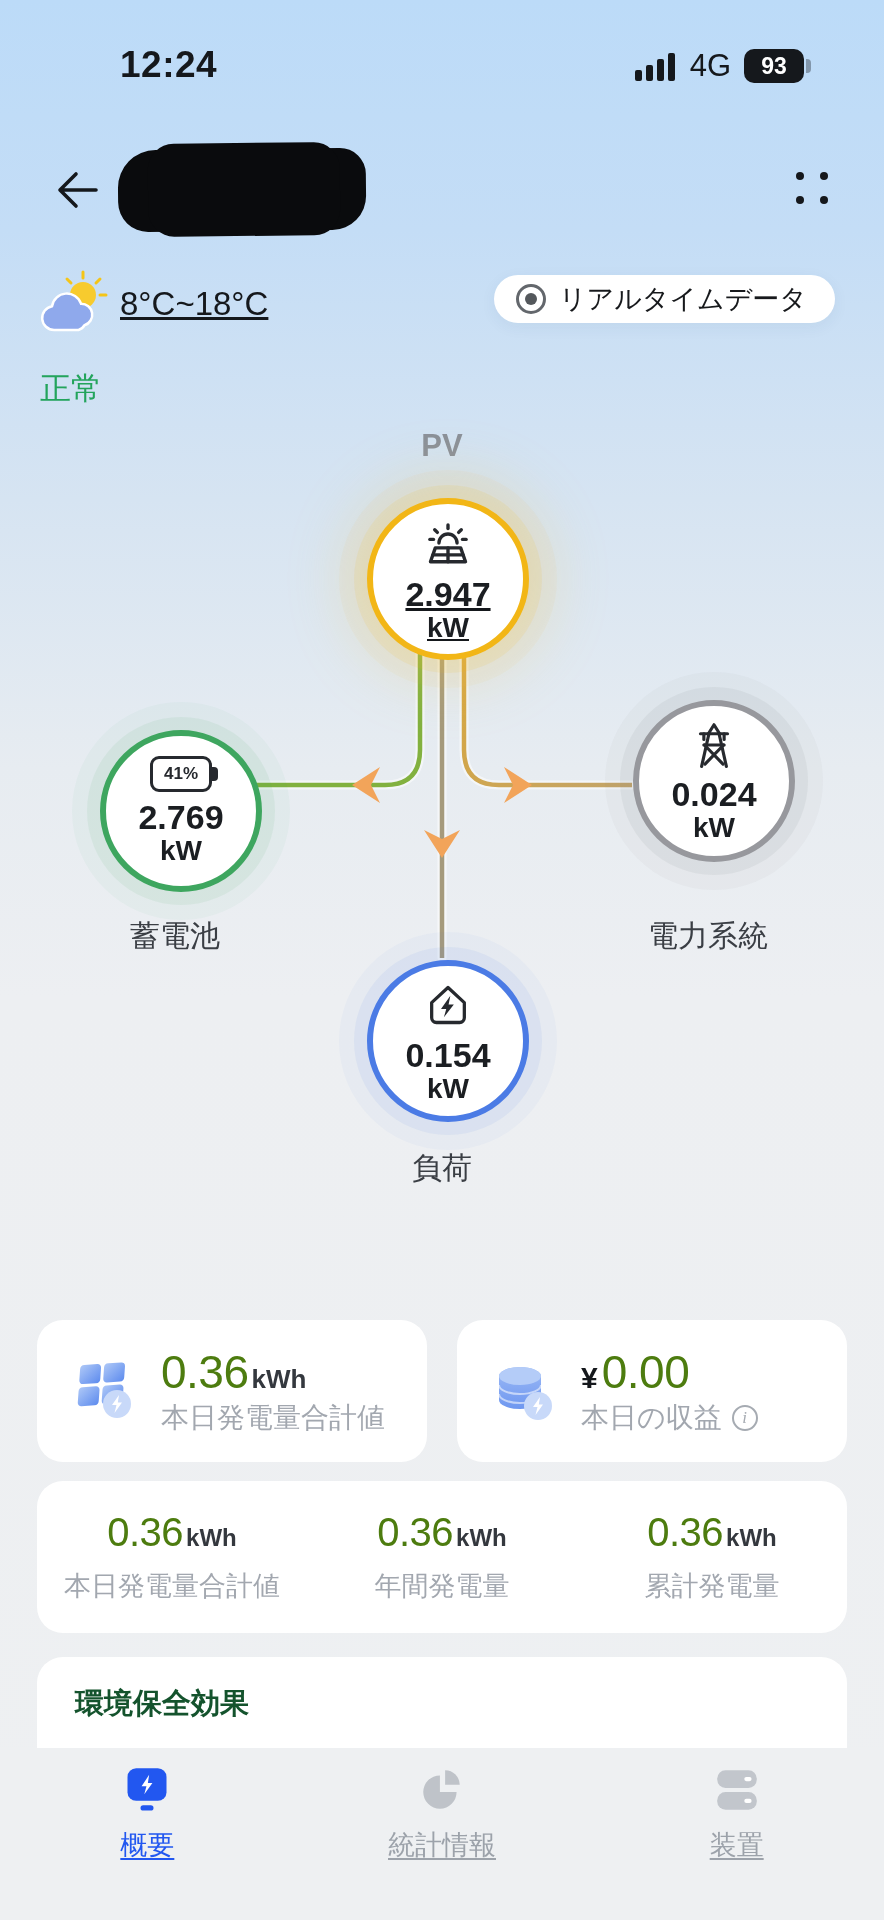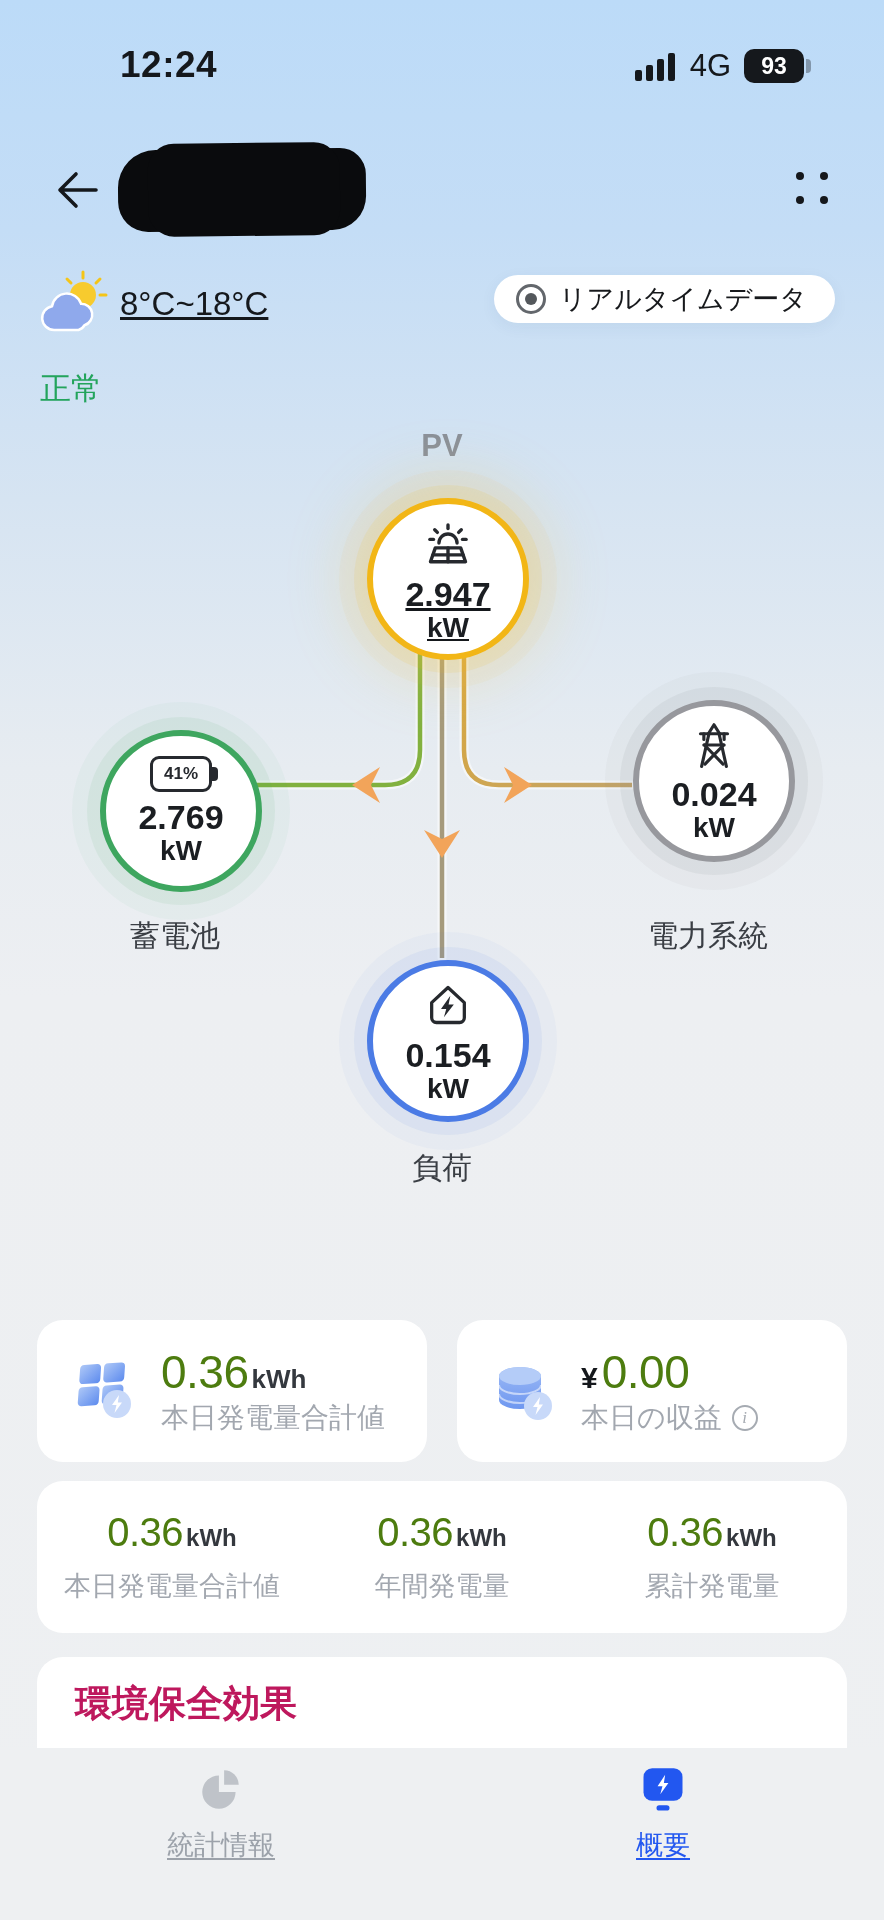--- a/index.html
+++ b/index.html
@@ -57,21 +57,21 @@
   .u{font-size:26px;font-weight:600;color:#34383E;margin-left:3px;}
   .cur{font-size:30px;font-weight:700;color:#15181C;margin-right:4px;}
   .slabel{font-size:28px;color:#A2A7AF;margin-top:0;display:flex;align-items:center;gap:10px;}
   .info-ic{width:26px;height:26px;border-radius:50%;border:2px solid #A6ABB2;color:#A6ABB2;font-size:17px;font-family:"Liberation Serif",serif;font-style:italic;display:flex;align-items:center;justify-content:center;box-sizing:border-box;}
   .row2{margin-top:19px;height:152px;background:#fff;border-radius:26px;display:flex;align-items:center;text-align:center;}
   .wcol{flex:1;}
   .wcol .big{font-size:40px;}
   .wcol .u{font-size:24px;}
   .wcol .slabel{justify-content:center;margin-top:13px;font-size:27px;}
   .env-card{margin-top:24px;height:94px;background:#fff;border-radius:26px 26px 0 0;display:flex;align-items:center;padding-left:38px;box-sizing:border-box;}
-  .env-title{font-size:37px;font-weight:700;color:#be185d;}
+  .env-title{font-size:29px;font-weight:700;color:#14532d;}
   
   .nav{position:absolute;left:0;right:0;top:1748px;height:172px;background:#EEF0F2;display:flex;padding-top:14px;box-sizing:border-box;}
   .nav-item{flex:1;display:flex;flex-direction:column;align-items:center;gap:9px;}
   .nav-icon{height:56px;display:flex;align-items:center;justify-content:center;}
   .nav-label{font-size:27px;color:#9CA2AA;text-decoration:underline;text-underline-offset:4px;}
   .nav-item.active .nav-label{color:#2257F0;font-weight:500;}
 </style>
 </head>
 <body>
 
@@ -284,34 +284,45 @@
         <div class="slabel">累計発電量</div>
       </div>
     </div>
 
     <div class="env-card">
       <div class="env-title">環境保全効果</div>
     </div>
   </div>
 
   <div class="nav">
-    <div class="nav-item">
-      <div class="nav-icon">
-        <svg width="50" height="50" viewBox="0 0 48 48">
-          <path d="M22 10 A16 16 0 1 0 38 26 L22 26 Z" fill="#BFC3C9"></path>
-          <path d="M27 5 A14 14 0 0 1 41 19 L27 19 Z" fill="#BFC3C9"></path>
-        </svg>
-      </div>
-      <div class="nav-label">統計情報</div>
-    </div>
     <div class="nav-item active">
       <div class="nav-icon">
         <svg width="52" height="50" viewBox="0 0 48 46">
           <rect x="6" y="3" width="36" height="30" rx="8" fill="#2257F0"></rect>
           <polygon points="26,9 19,19.5 23.5,19.5 21.5,27 29,16.5 24.8,16.5" fill="#fff"></polygon>
           <rect x="18" y="37" width="12" height="5" rx="2.5" fill="#2257F0"></rect>
         </svg>
       </div>
       <div class="nav-label">概要</div>
     </div>
+    <div class="nav-item">
+      <div class="nav-icon">
+        <svg width="50" height="50" viewBox="0 0 48 48">
+          <path d="M22 10 A16 16 0 1 0 38 26 L22 26 Z" fill="#BFC3C9"></path>
+          <path d="M27 5 A14 14 0 0 1 41 19 L27 19 Z" fill="#BFC3C9"></path>
+        </svg>
+      </div>
+      <div class="nav-label">統計情報</div>
+    </div>
+    <div class="nav-item">
+      <div class="nav-icon">
+        <svg width="50" height="50" viewBox="0 0 48 48">
+          <rect x="5" y="5" width="38" height="17" rx="8" fill="#C2C6CC"></rect>
+          <rect x="5" y="26" width="38" height="17" rx="8" fill="#C2C6CC"></rect>
+          <rect x="31" y="11.5" width="7" height="4" rx="2" fill="#fff"></rect>
+          <rect x="31" y="32.5" width="7" height="4" rx="2" fill="#fff"></rect>
+        </svg>
+      </div>
+      <div class="nav-label">装置</div>
+    </div>
   </div>
 
 </div>
 
 </body></html>

